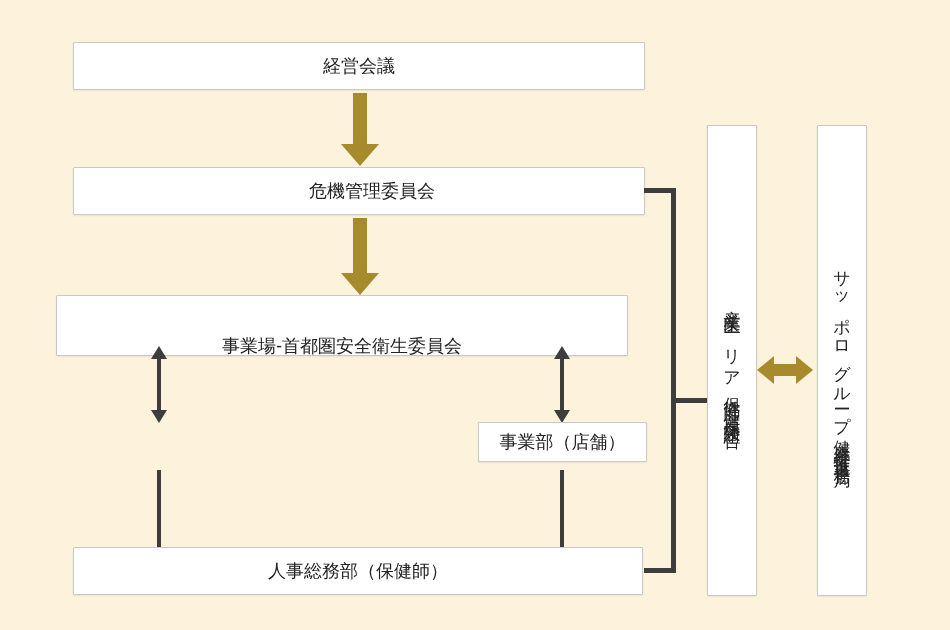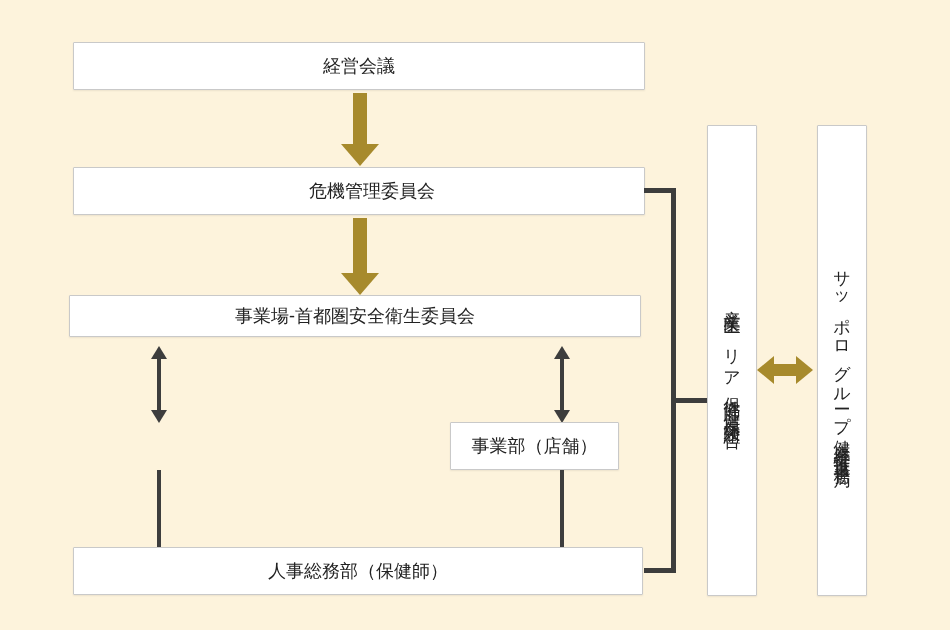--- a/index.html
+++ b/index.html
@@ -116,37 +116,37 @@
 
   <div class="box" style="left:73px;top:167px;width:572px;height:48px;padding-left:26px;">
     <span>危機管理委員会</span>
   </div>
 
   <div class="varrow" style="left:341px;top:218px;height:77px;">
     <div class="shaft"></div>
     <div class="head"></div>
   </div>
 
-  <div class="box" style="left:69px;top:295px;width:572px;height:42px;">
+  <div class="box" style="left:56px;top:295px;width:572px;height:61px;align-items:flex-end;">
     <span>事業場-首都圏安全衛生委員会</span>
   </div>
 
   <div class="dblv" style="left:151px;top:346px;height:77px;">
     <div class="shaft"></div>
     <div class="head-top"></div>
     <div class="head-bottom"></div>
   </div>
   <div class="dblv" style="left:554px;top:346px;height:77px;">
     <div class="shaft"></div>
     <div class="head-top"></div>
     <div class="head-bottom"></div>
   </div>
 
 
-  <div class="box" style="left:450px;top:422px;width:169px;height:48px;">
+  <div class="box" style="left:478px;top:422px;width:169px;height:40px;">
     <span>事業部（店舗）</span>
   </div>
 
   <div class="line" style="left:157px;top:470px;width:4px;height:78px;"></div>
   <div class="line" style="left:560px;top:470px;width:4px;height:78px;"></div>
 
   <div class="box" style="left:73px;top:547px;width:570px;height:48px;">
     <span>人事総務部（保健師）</span>
   </div>
 

